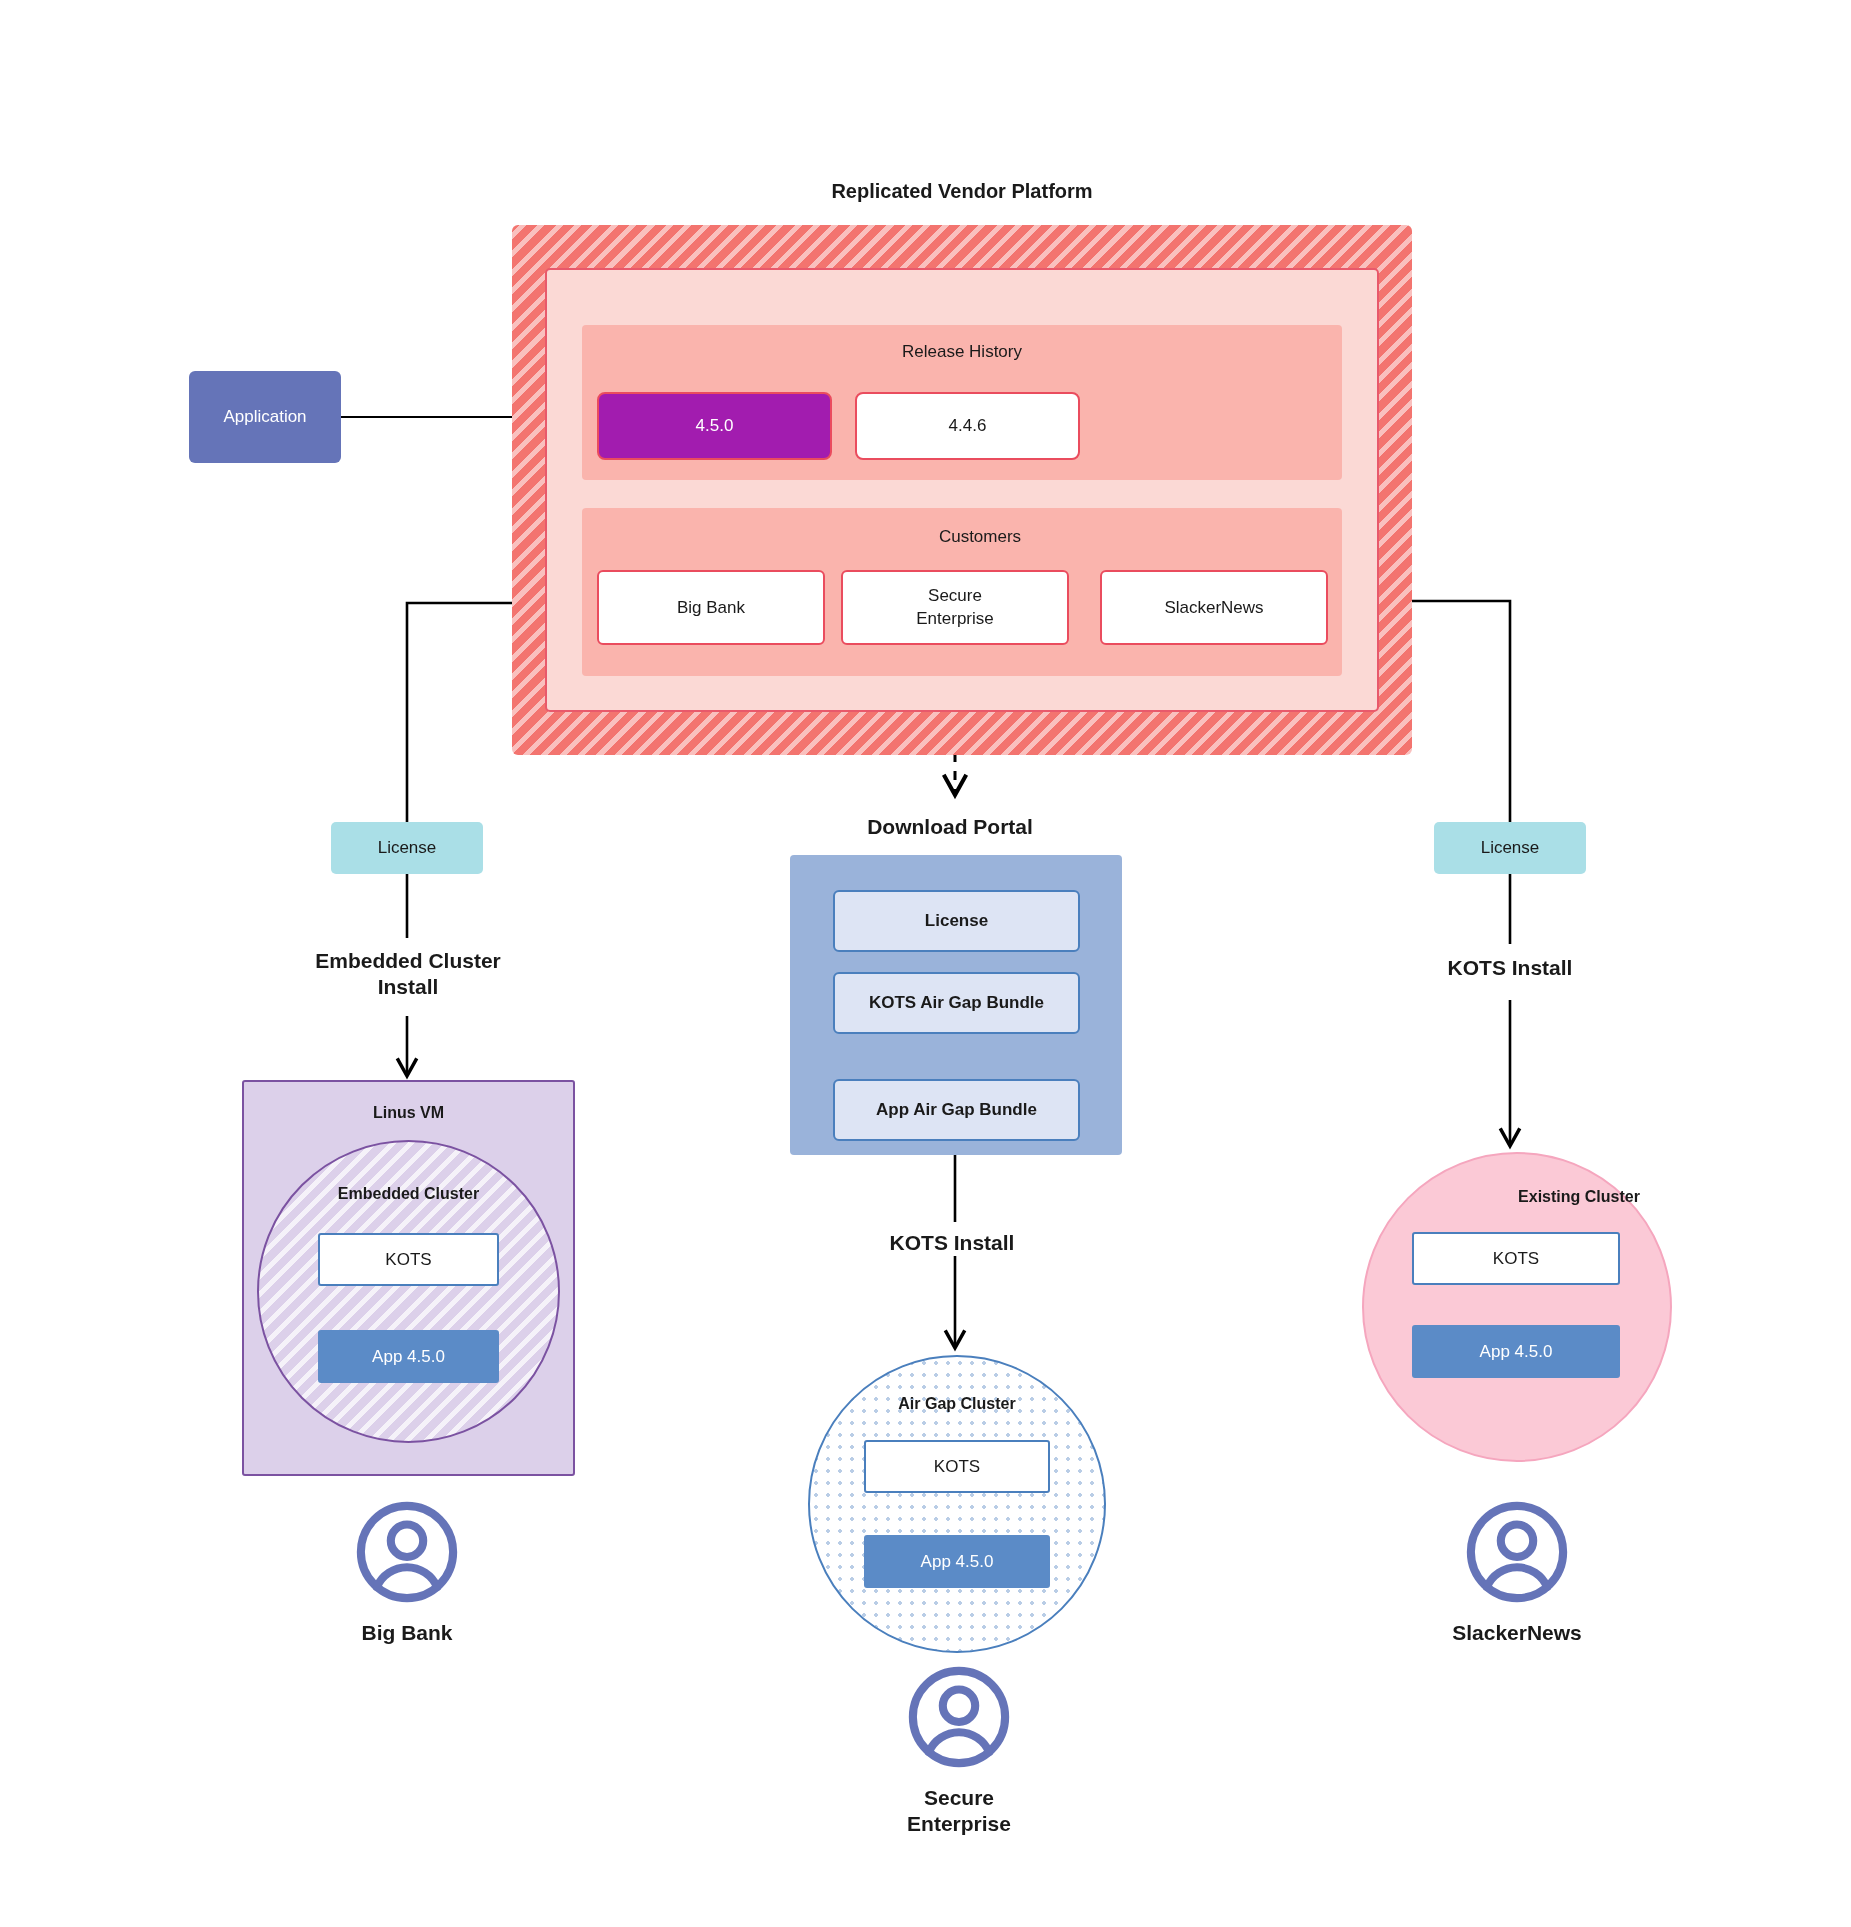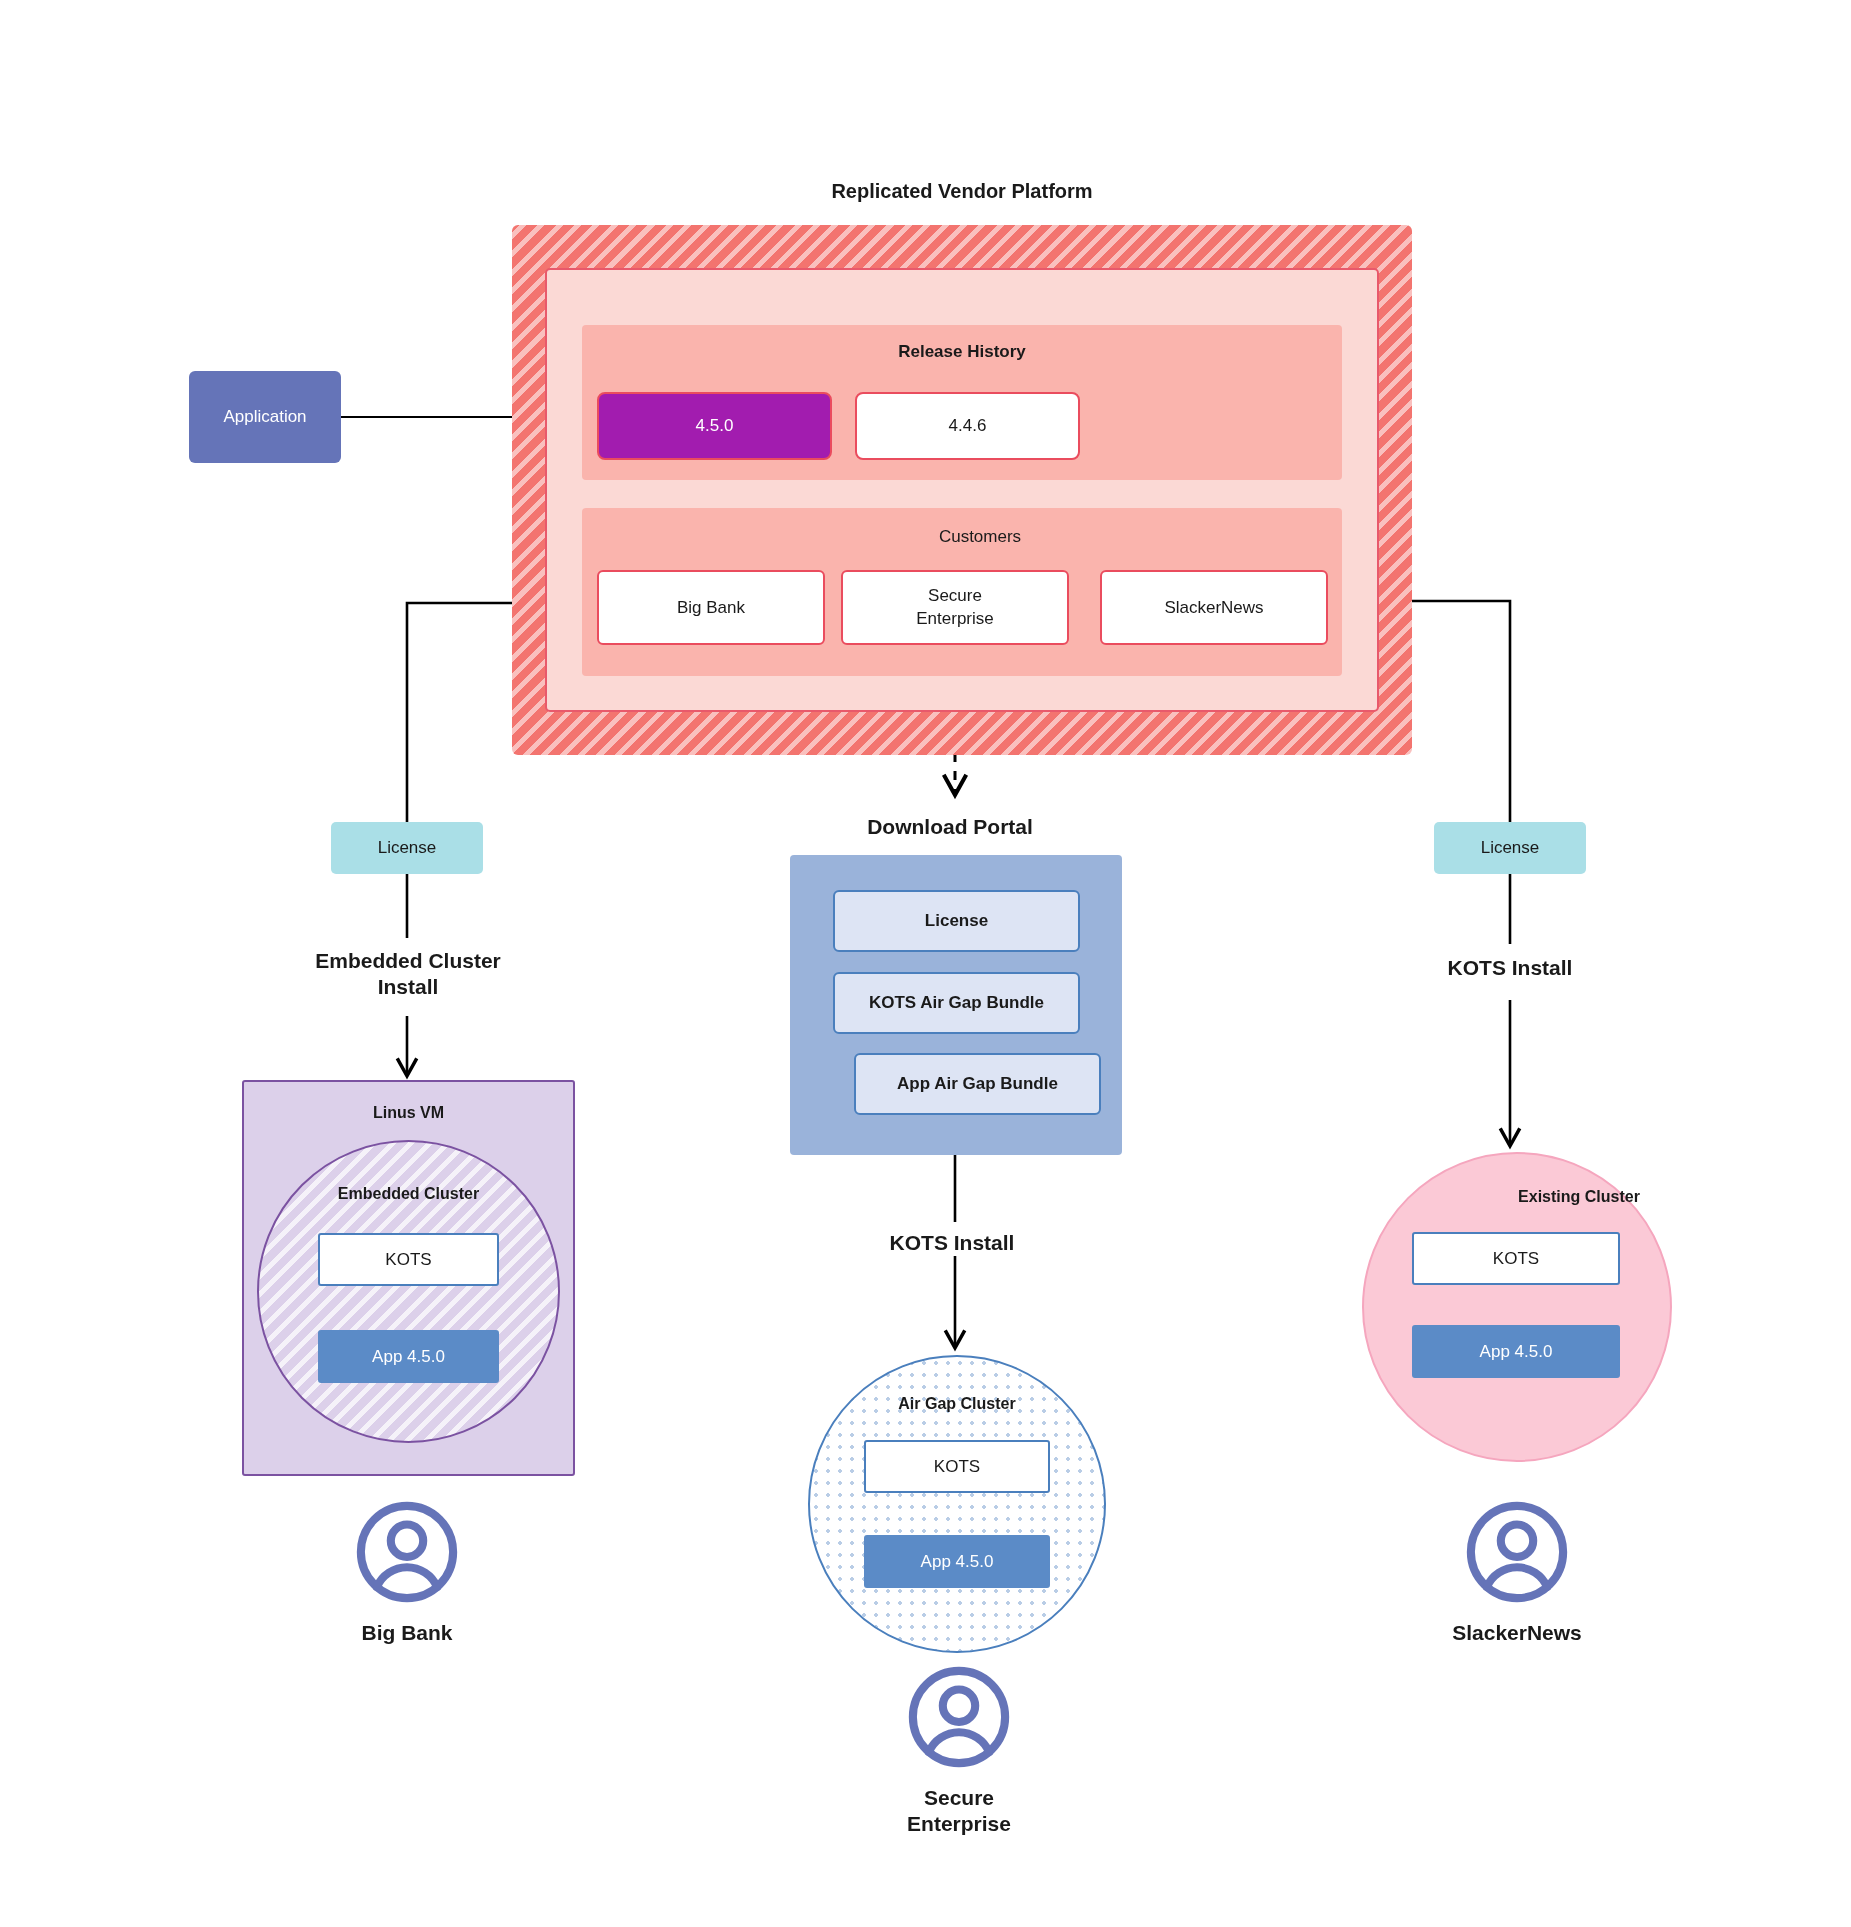--- a/index.html
+++ b/index.html
@@ -84,21 +84,21 @@
 
   
   #download-portal-title{left:790px;top:812px;width:320px;height:30px;}
   #download-portal{
     left:790px;top:855px;width:332px;height:300px;
     background:#9ab3da;border-radius:4px;
   }
   .dl-item{left:833px;width:247px;height:62px;background:#dde4f4;border:2px solid #4a7fbd;border-radius:6px;}
   #dl-license{top:890px;}
   #dl-kots-bundle{top:972px;}
-  #dl-app-bundle{top:1053px;margin-left:21px;}
+  #dl-app-bundle{top:1079px;}
 
   
   #airgap-circle{
     left:808px;top:1355px;width:298px;height:298px;border-radius:50%;
     border:2px solid #4a7fbd;
     background-color:#ffffff;
     background-image:radial-gradient(#b9cde6 1.6px, rgba(0,0,0,0) 1.7px);
     background-size:12px 12px;
   }
   #airgap-label{left:808px;top:1392px;width:298px;height:24px;}
@@ -167,21 +167,21 @@
     <path d="M1516 1287 L1516 1319" stroke="#000" stroke-width="2.6" stroke-dasharray="6 6" fill="none" marker-end="url(#arrow-chevron)"></path>
   </svg>
 
   <div class="abs ctr t-title" style="left:512px;top:176px;width:900px;height:30px;">Replicated Vendor Platform</div>
 
   <div class="abs" id="vendor-platform"></div>
 
   <div class="abs" id="stable-channel"></div>
 
   <div class="abs" id="release-history"></div>
-  <div class="abs ctr t-section" style="left:582px;top:340px;width:760px;height:24px;font-weight:bold;">Release History</div>
+  <div class="abs ctr t-section" style="left:582px;top:340px;width:760px;height:24px;">Release History</div>
 
   <div class="abs ctr rel-box t-boxw" id="rel-450">4.5.0</div>
   <div class="abs ctr rel-box t-box" id="rel-446">4.4.6</div>
 
   <div class="abs" id="customers-panel"></div>
   <div class="abs ctr t-section" style="left:582px;top:525px;width:760px;height:24px;padding-left:36px;">Customers</div>
 
   <div class="abs ctr cust-box t-box" id="cust-bigbank">Big Bank</div>
   <div class="abs ctr cust-box t-box" id="cust-secure" style="white-space:pre-line;line-height:1.3;">Secure
 Enterprise</div>

